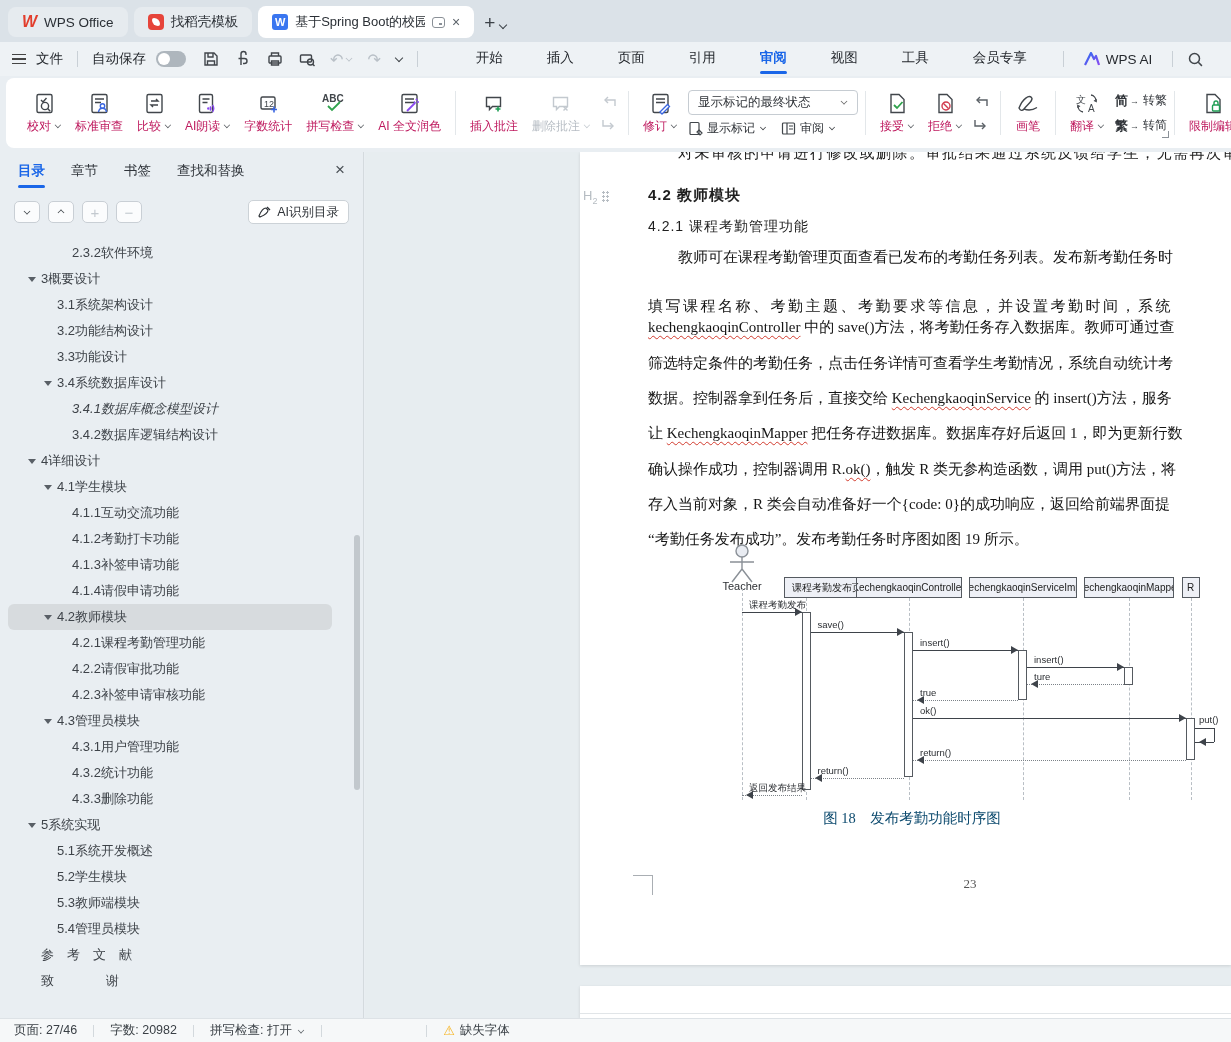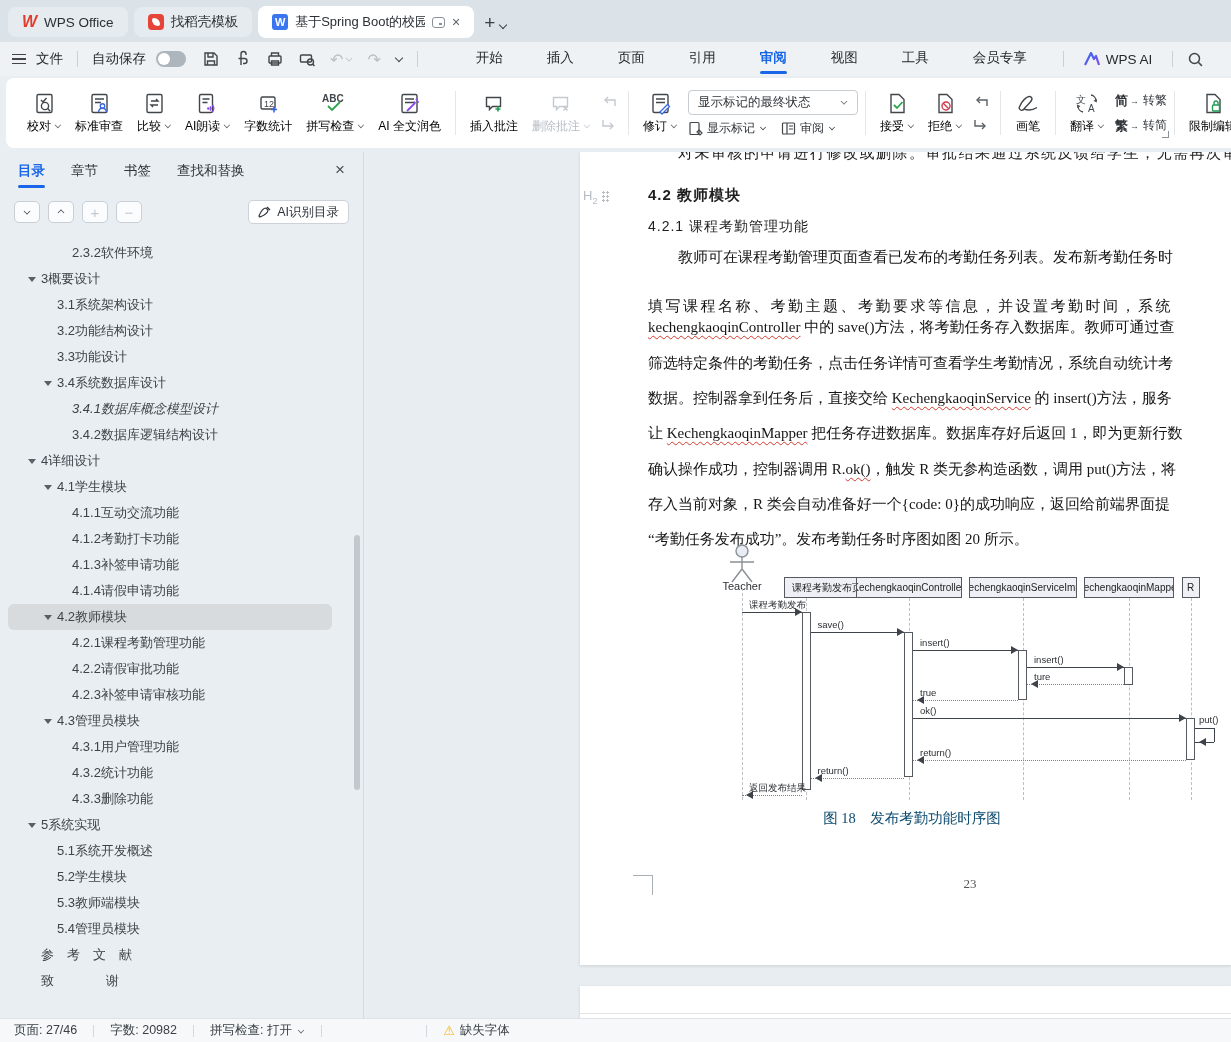--- a/index.html
+++ b/index.html
@@ -40,21 +40,21 @@
   .mtab { padding:0 22px; font-size:13.5px; color:#25292e; position:relative; height:34px; line-height:32px; }
   .mtab.active { color:#1a66e8; font-weight:bold; }
   .mtab.active::after { content:""; position:absolute; left:22px; right:22px; bottom:2px; height:3px; border-radius:2px; background:#1a66e8; }
   .wpsai { display:flex; align-items:center; gap:6px; font-size:13.5px; color:#25292e; margin:0 6px; }
 
   
   .ribbon-zone { position:absolute; left:0; top:76px; width:1231px; height:76px; background:#e9eef2; }
   .ribbon { position:absolute; left:6px; top:2px; width:1400px; height:70px; background:#fff; border-radius:8px; display:flex; align-items:center; padding-left:14px; }
   .rgroup { display:flex; align-items:center; height:62px; }
   .rsep { width:1px; height:44px; background:#e3e7ea; margin:0 7px; }
-  .rbtn { display:flex; flex-direction:column; align-items:center; justify-content:center; gap:3px; padding:0 7px; height:60px; font-size:12px; color:#000000; white-space:nowrap; }
+  .rbtn { display:flex; flex-direction:column; align-items:center; justify-content:center; gap:3px; padding:0 7px; height:60px; font-size:12px; color:#be185d; white-space:nowrap; }
   .rbtn .lab { display:flex; align-items:center; gap:3px; }
   .rbtn .chev { width:7px; height:7px; color:#55595e; transform:scale(.75); margin-top:-2px;}
   .rbtn.dis { color:#b7bdc4; }
   .rbtn.dis svg * { stroke:#c3c9cf !important; fill:none !important; }
   .smallcol { display:flex; flex-direction:column; justify-content:center; gap:8px; height:60px; padding:0 4px; }
   .sic { color:#9aa1a8; }
   .revcol { display:flex; flex-direction:column; gap:5px; justify-content:center; height:62px; padding-left:4px; }
   .mkselect { width:170px; height:25px; border:1px solid #c6ccd2; border-radius:4px; background:#fff; display:flex; align-items:center; justify-content:space-between; padding:0 9px; font-size:12.5px; color:#2f3338; }
   .mkselect .chev { transform:scale(.8); color:#666; }
   .revrow { display:flex; align-items:center; gap:14px; font-size:12px; color:#2f3338; }
@@ -538,21 +538,21 @@
     <div class="h3x">4.2.1 课程考勤管理功能</div>
     <div id="para">
         <div class="docline ind" style="top: 88px;"><span>教师可在课程考勤管理页面查看已发布的考勤任务列表。发布新考勤任务时</span></div>
         <div class="docline sp" style="top: 137px;"><span>填写课程名称、考勤主题、考勤要求等信息，并设置考勤时间，系统</span></div>
         <div class="docline" style="top: 158px;"><span class="wavy">kechengkaoqinController</span><span> 中的 save()方法，将考勤任务存入数据库。教师可通过查</span></div>
         <div class="docline" style="top: 194px;"><span>筛选特定条件的考勤任务，点击任务详情可查看学生考勤情况，系统自动统计考</span></div>
         <div class="docline" style="top: 229px;"><span>数据。控制器拿到任务后，直接交给 </span><span class="wavy">KechengkaoqinService</span><span> 的 insert()方法，服务</span></div>
         <div class="docline" style="top: 264px;"><span>让 </span><span class="wavy">KechengkaoqinMapper</span><span> 把任务存进数据库。数据库存好后返回 1，即为更新行数</span></div>
         <div class="docline" style="top: 300px;"><span>确认操作成功，控制器调用 R.</span><span class="wavy">ok()</span><span>，触发 R 类无参构造函数，调用 put()方法，将</span></div>
         <div class="docline" style="top: 335px;"><span>存入当前对象，R 类会自动准备好一个{code: 0}的成功响应，返回给前端界面提</span></div>
-        <div class="docline" style="top: 370px;"><span>“考勤任务发布成功”。发布考勤任务时序图如图 20 所示。</span></div>
+        <div class="docline" style="top: 370px;"><span>“考勤任务发布成功”。发布考勤任务时序图如图 19 所示。</span></div>
       </div>
 
     <div id="sdiagram">
         <svg width="40" height="40" viewBox="0 0 40 40" style="position: absolute; left: 142px; top: 392px;">
           <g fill="none" stroke="#8a9097" stroke-width="1.4">
             <circle cx="20" cy="7" r="6" fill="#e9ecf2"></circle>
             <path d="M20 13v12M8 18h24M20 25L10 38M20 25l10 13"></path>
           </g>
         </svg>
         <div class="sd-actor-label" style="left: 140px; top: 428px; width: 44px; text-align: center;">Teacher</div>

